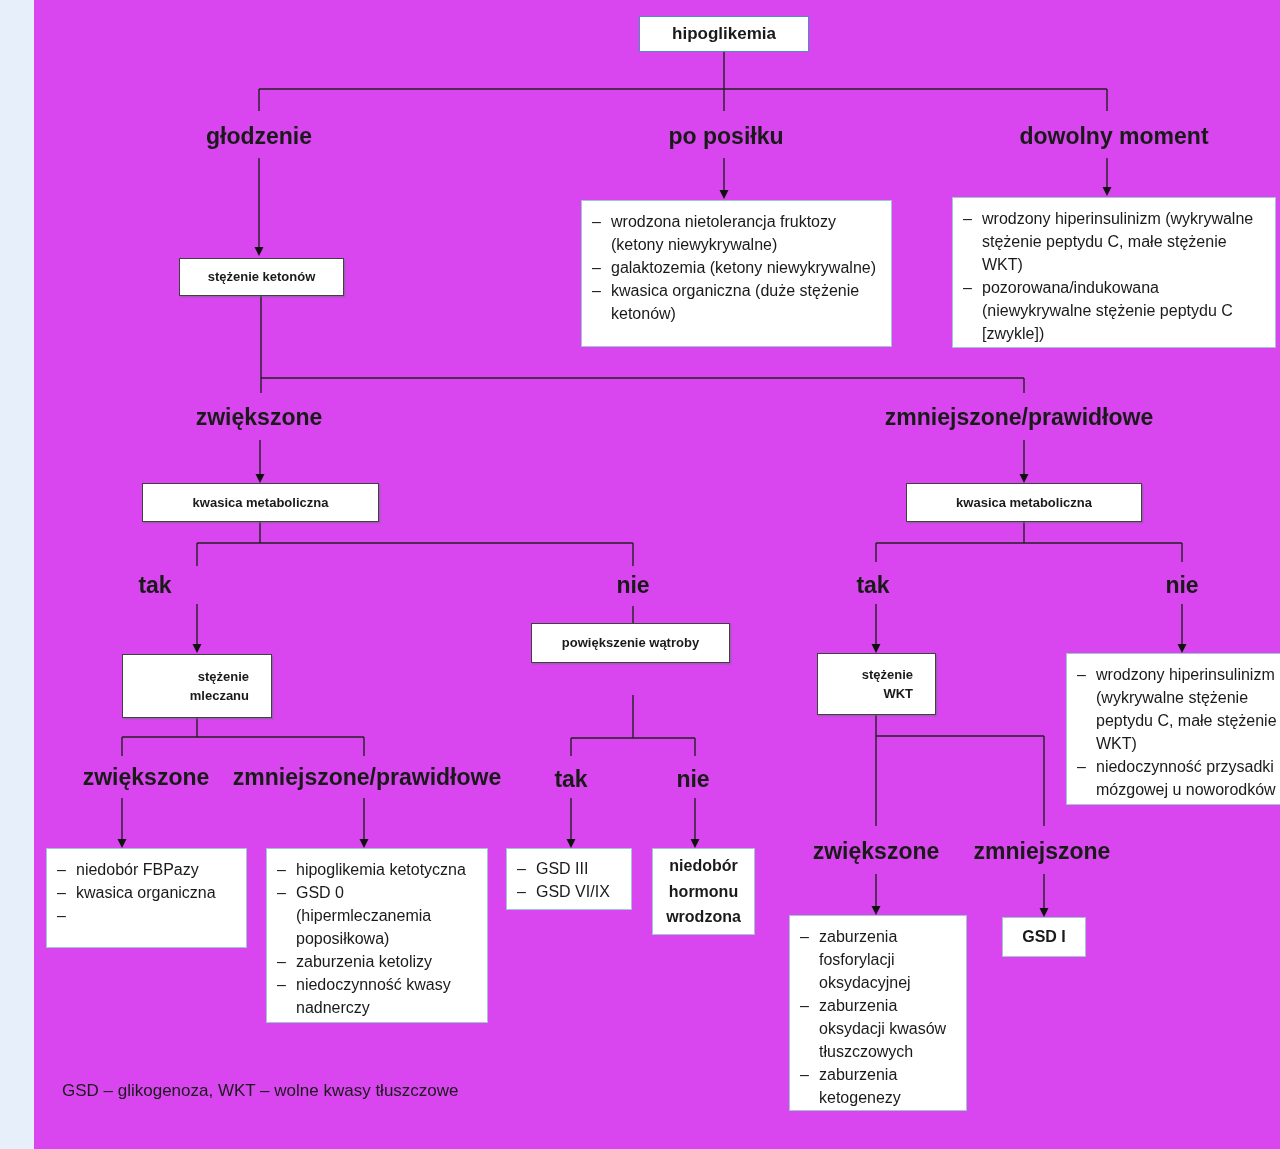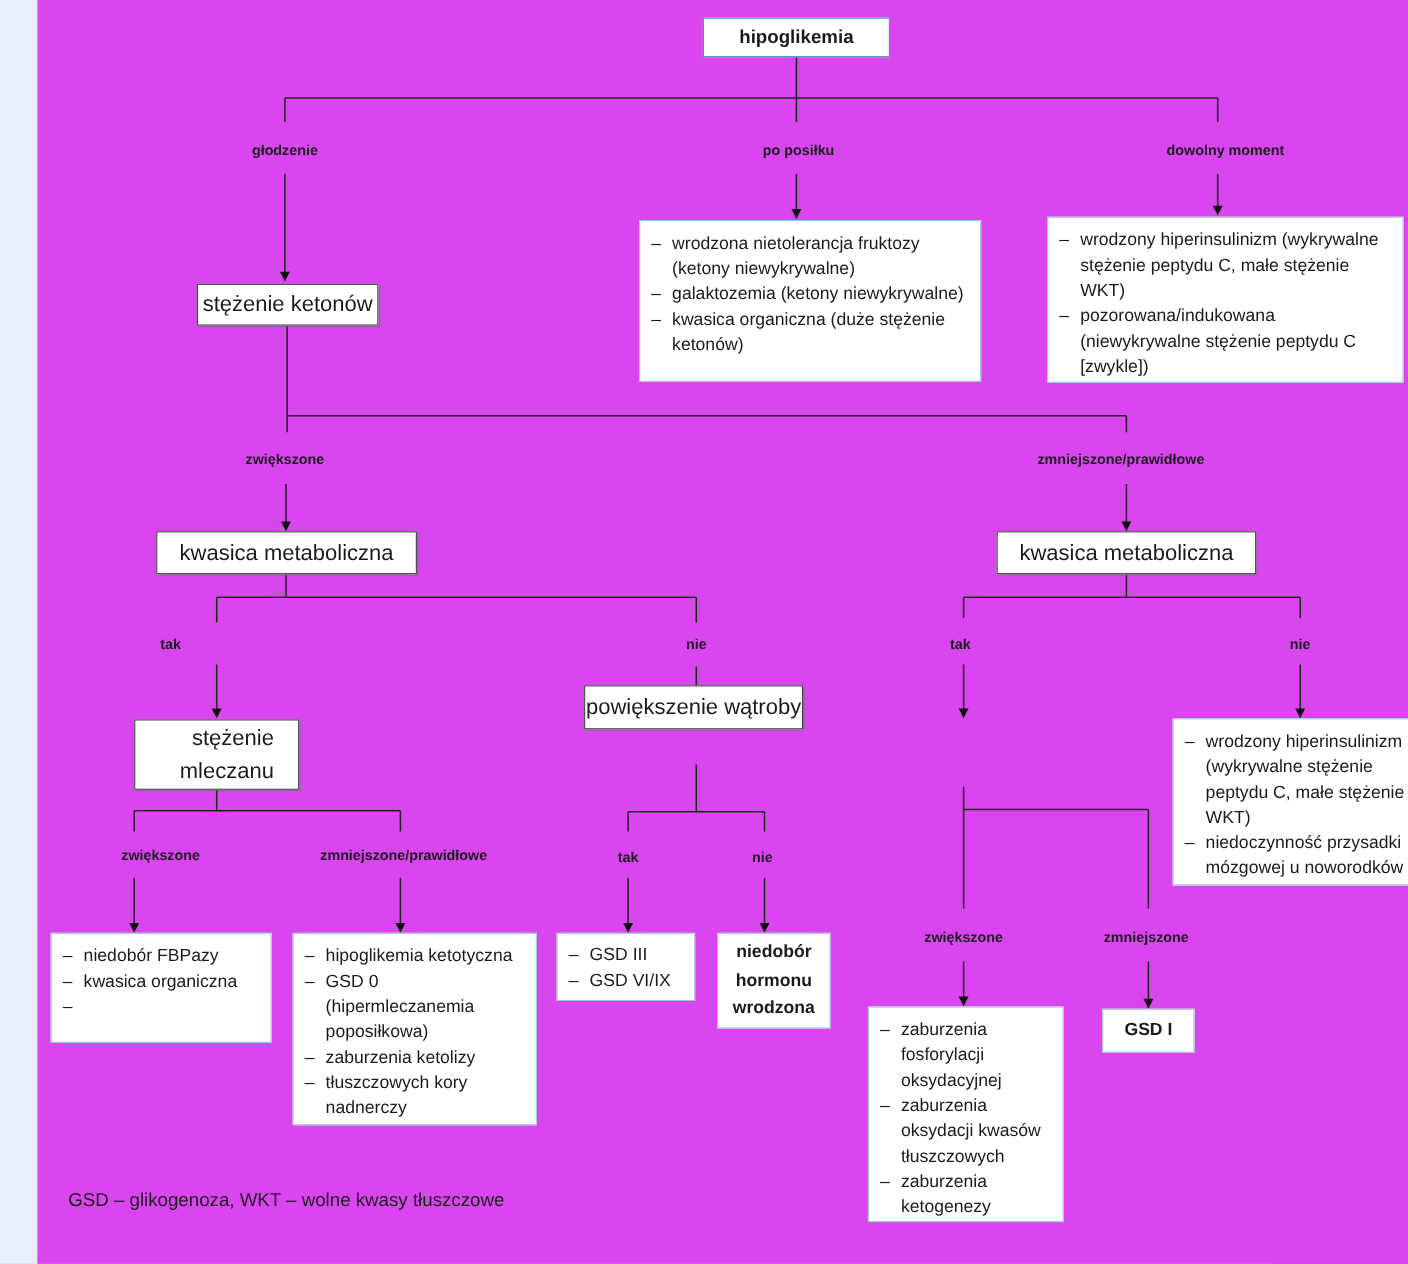--- a/index.html
+++ b/index.html
@@ -23,41 +23,41 @@
     display:flex;align-items:center;justify-content:center;
     text-align:center;
   }
   .root{
     border:1.5px solid #4c8dc0;
     font-size:17px;font-weight:600;
   }
   .decision{
     border:1.5px solid #404040;
     box-shadow:1.5px 1.5px 0 rgba(100,110,120,.45);
-    font-size:20px;font-weight:400;
+    font-size:13px;font-weight:700;
     line-height:1.5;
   }
   .outcome{
     border:1.5px solid #a0c7d1;
     font-size:16px;
   }
   .outcome.center{font-weight:600;line-height:1.6;}
   .outcome.list{
     display:block;
     padding:9px 10px 9px 10px;
     text-align:left;
     line-height:23px;
   }
   .outcome.list .li{display:flex;}
   .outcome.list .dash{flex:0 0 19px;}
   .lbl{
     position:absolute;
     transform:translateX(-50%);
     white-space:nowrap;
-    font-size:13px;font-weight:600;
+    font-size:23px;font-weight:600;
     line-height:19px;
   }
   .legend{
     position:absolute;
     font-size:17px;font-weight:400;
   }
   .pad20{padding:0 22px;text-align:right;}
 </style>
 </head>
 <body>
@@ -174,20 +174,21 @@
   <div class="box decision" style="left:108px;top:483px;width:237px;height:39px">kwasica metaboliczna</div>
   <div class="box decision" style="left:872px;top:483px;width:236px;height:39px">kwasica metaboliczna</div>
 
   <div class="lbl" style="left:121px;top:576px">tak</div>
   <div class="lbl" style="left:599px;top:576px">nie</div>
   <div class="lbl" style="left:839px;top:576px">tak</div>
   <div class="lbl" style="left:1148px;top:576px">nie</div>
 
   <div class="box decision pad20" style="left:88px;top:654px;width:150px;height:64px">stężenie mleczanu</div>
   <div class="box decision" style="left:497px;top:623px;width:199px;height:40px">powiększenie wątroby</div>
+  <div class="box decision pad20" style="left:783px;top:653px;width:119px;height:62px">stężenie WKT</div>
   <div class="box outcome list" style="left:1032px;top:653px;width:236px;height:152px">
       <div class="li">
         <span class="dash">–</span>
         <span>wrodzony hiperinsulinizm (wykrywalne stężenie peptydu C, małe stężenie WKT)</span>
       </div>
       <div class="li">
         <span class="dash">–</span>
         <span>niedoczynność przysadki mózgowej u noworodków</span>
       </div>
     </div>
@@ -222,21 +223,21 @@
       <div class="li">
         <span class="dash">–</span>
         <span>GSD 0 (hipermleczanemia poposiłkowa)</span>
       </div>
       <div class="li">
         <span class="dash">–</span>
         <span>zaburzenia ketolizy</span>
       </div>
       <div class="li">
         <span class="dash">–</span>
-        <span>tłuszczowych kory nadnerczy</span>
+        <span>niedoczynność kwasy nadnerczy</span>
       </div>
     </div>
   <div class="box outcome list" style="left:472px;top:848px;width:126px;height:62px;padding-top:8px">
       <div class="li">
         <span class="dash">–</span>
         <span>GSD III</span>
       </div>
       <div class="li">
         <span class="dash">–</span>
         <span>GSD VI/IX</span>

